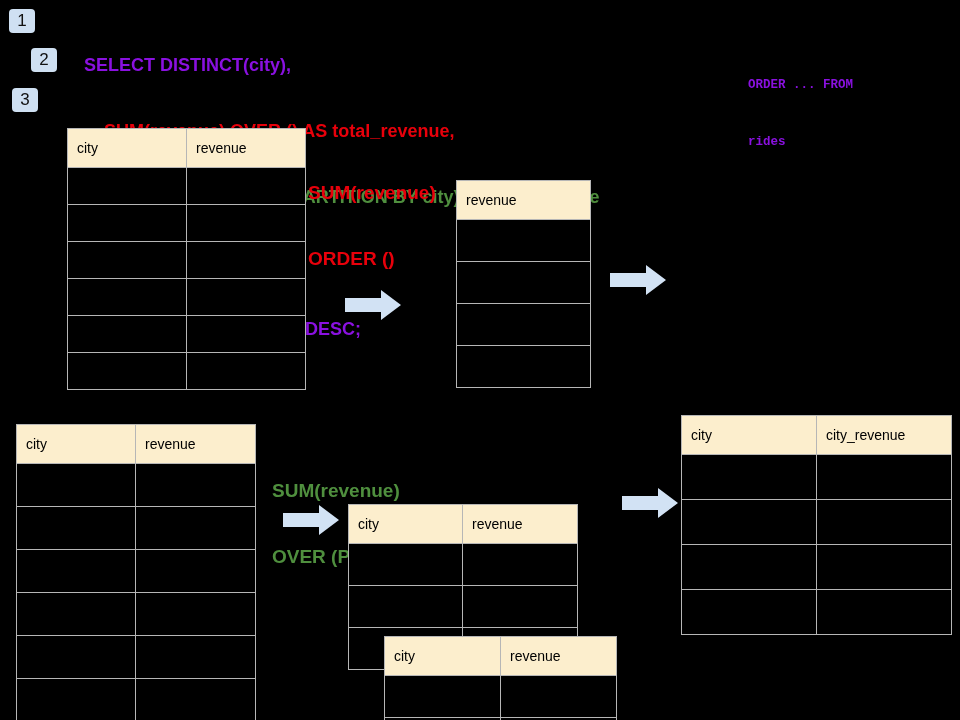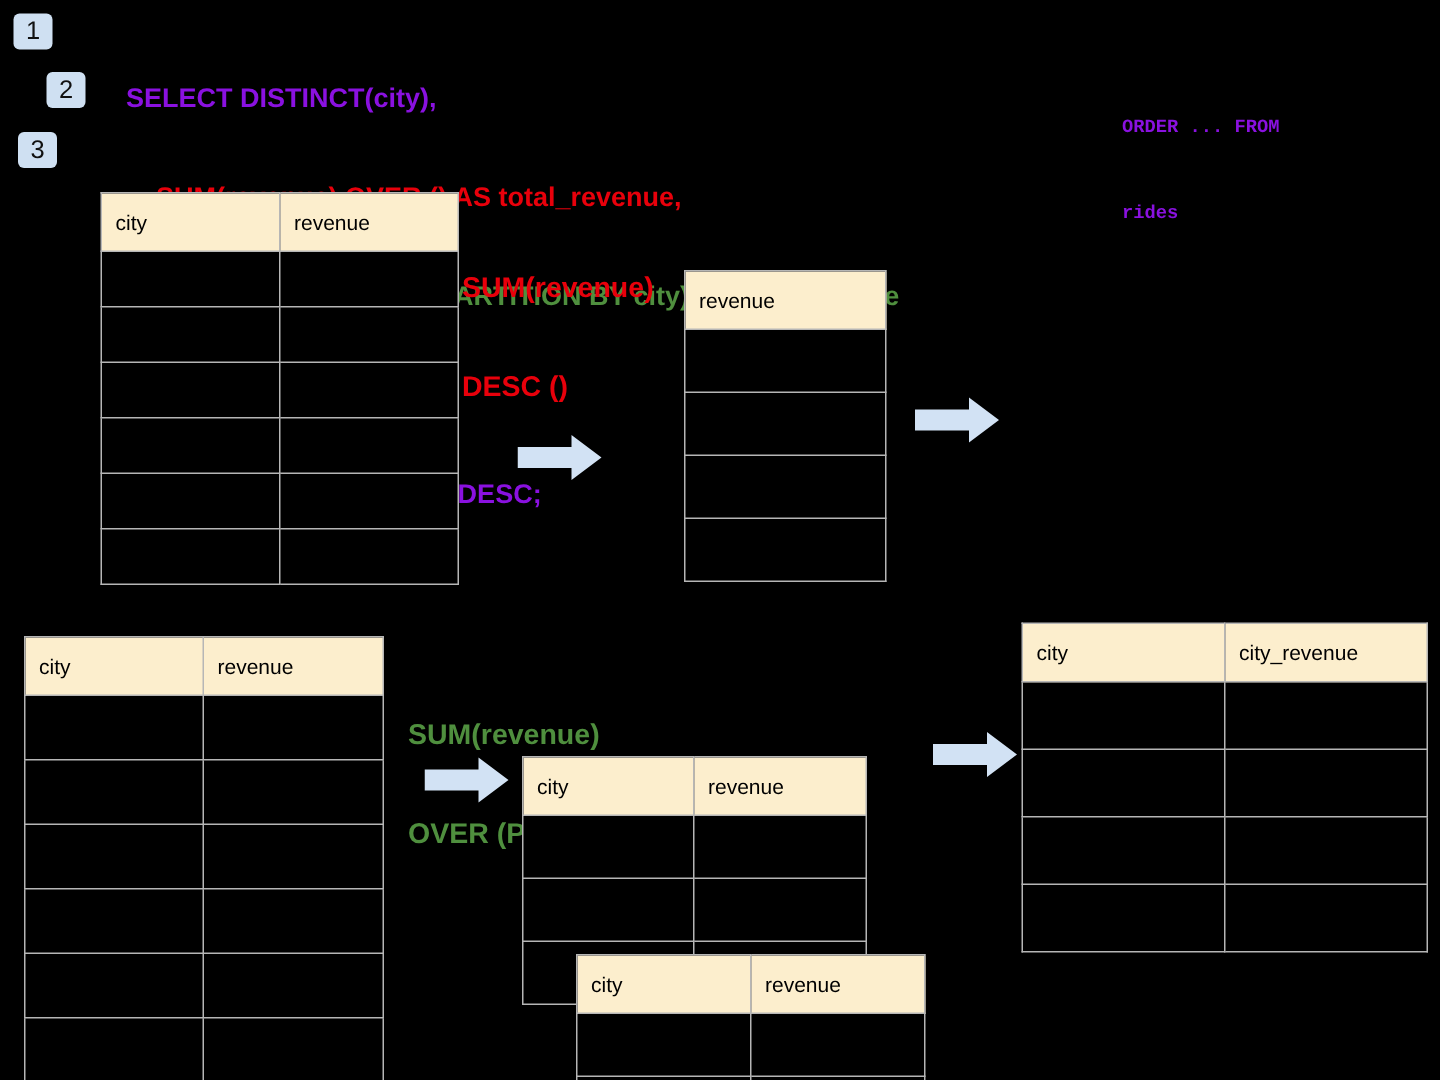--- a/index.html
+++ b/index.html
@@ -118,21 +118,21 @@
     <div class="code-line c-purple">  ORDER by city_revenue DESC;</div>
   </div>
 
   <div class="side-note" style="left:748px; top:38px;">
     <div>ORDER ... FROM</div>
     <div>rides</div>
   </div>
 
   <div class="annot red" style="left:308px; top:138px;">
     <div>SUM(revenue)</div>
-    <div>DESC ()</div>
+    <div>ORDER ()</div>
   </div>
 
   <div class="annot green" style="left:272px; top:436px;">
     <div>SUM(revenue)</div>
     <div>OVER (PARTITION</div>
   </div>
 
   <table class="tbl" style="left:67px; top:128px; width:238px;">
     <colgroup>
         <col style="width:119px">

